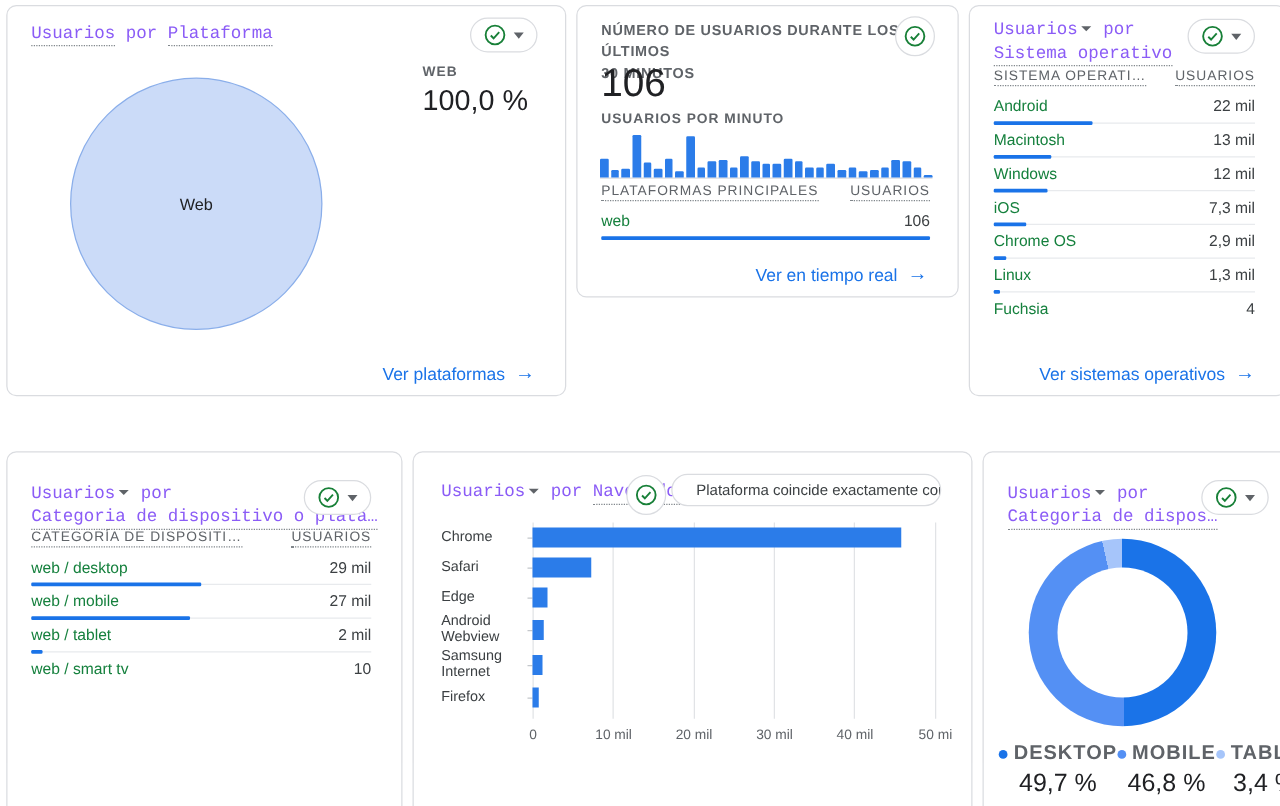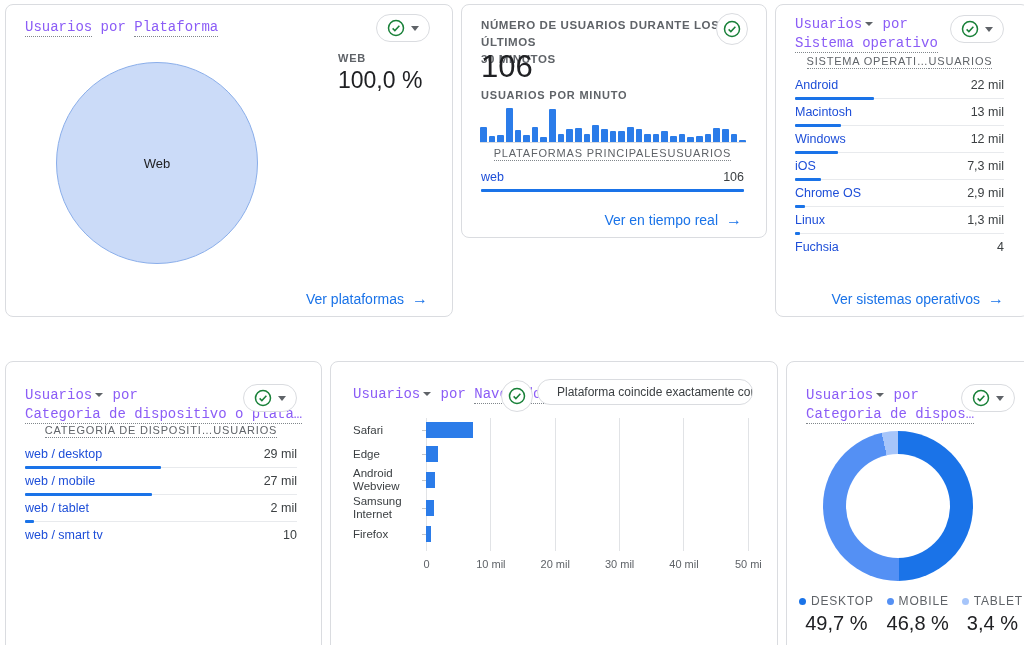--- a/index.html
+++ b/index.html
@@ -28,26 +28,26 @@
   .badge-circle{position:absolute;display:flex;align-items:center;justify-content:center;width:30px;height:30px;
                 border:1px solid #dadce0;border-radius:50%;background:#fff;cursor:pointer;}
 
   
   .card-link{position:absolute;right:24px;bottom:9px;font-size:14px;color:#1a73e8;text-decoration:none;
              display:flex;align-items:center;gap:8px;cursor:pointer;}
   .larrow{font-size:16px;line-height:14px;}
 
   
   .gatable{position:absolute;}
-  .ghead{display:flex;justify-content:center;font-size:11px;letter-spacing:.8px;color:#5f6368;
+  .ghead{display:flex;justify-content:space-between;font-size:11px;letter-spacing:.8px;color:#5f6368;
          text-transform:uppercase;padding-bottom:3px;}
   .trow{position:relative;height:26px;display:flex;align-items:center;justify-content:space-between;
         font-size:12.5px;border-bottom:1px solid #e8eaed;}
   .trow:last-child{border-bottom:none;}
-  .trow .lbl{color:#1d4ed8;}
+  .trow .lbl{color:#15803d;}
   .trow .val{color:#3c4043;}
   .trow .rbar{position:absolute;left:0;bottom:-2px;height:3px;background:#1a73e8;border-radius:1px;}
 
   
   .rt-title{position:absolute;left:19px;top:12px;font-size:11.5px;font-weight:bold;letter-spacing:.6px;
             color:#5f6368;line-height:17px;}
   .rt-big{position:absolute;left:19px;top:44px;font-size:31px;color:#202124;}
   .rt-sub{position:absolute;left:19px;top:84px;font-size:11px;letter-spacing:.8px;color:#5f6368;font-weight:bold;}
   .minibars{position:absolute;left:18px;right:20px;top:100px;height:37px;display:flex;align-items:flex-end;gap:2px;
             border-bottom:1px solid #dadce0;}
@@ -77,21 +77,21 @@
   .brow .bzone::before{content:'';position:absolute;left:-4px;top:50%;width:4px;height:1px;background:#c4c7cb;}
   .brow .bar{position:absolute;left:0;top:0;height:16px;background:#2b7ce9;}
 
   
   .donut{position:absolute;left:36px;top:69px;width:150px;height:150px;border-radius:50%;}
   .hole{position:absolute;inset:23px;background:#fff;border-radius:50%;}
   .dlegend{position:absolute;left:12px;right:16px;top:232px;display:flex;justify-content:space-between;}
   .litem{text-align:center;}
   .lrow{display:flex;align-items:center;gap:5px;justify-content:flex-start;}
   .ldot{width:7px;height:7px;border-radius:50%;}
-  .llab{font-size:12px;letter-spacing:.8px;color:#5f6368;font-weight:normal;}
+  .llab{font-size:16px;letter-spacing:.8px;color:#5f6368;font-weight:bold;}
   .lpct{font-size:20px;color:#202124;margin-top:4px;}
 </style>
 </head>
 <body>
 
 <div class="stage">
 
   <div class="card" id="card-platform">
     <div class="ctitle" style="left:19px;top:13px;"><span class="dotted">Usuarios</span><span> por </span><span class="dotted">Plataforma</span></div>
     <div class="badge-pill" style="right:22px;top:9px;">
@@ -310,20 +310,26 @@
           </div>
           <div class="gl" style="left: 78.7402%;">
             <span class="tlab">40 mil</span>
           </div>
           <div class="gl" style="left: 98.4252%;">
             <span class="tlab">50 mi</span>
           </div>
         </div>
         <div class="brows">
           <div class="brow">
+            <div class="blab">Chrome</div>
+            <div class="bzone">
+              <div class="bar" style="width: 90.1575%;"></div>
+            </div>
+          </div>
+          <div class="brow">
             <div class="blab">Safari</div>
             <div class="bzone">
               <div class="bar" style="width: 14.3701%;"></div>
             </div>
           </div>
           <div class="brow">
             <div class="blab">Edge</div>
             <div class="bzone">
               <div class="bar" style="width: 3.74016%;"></div>
             </div>

